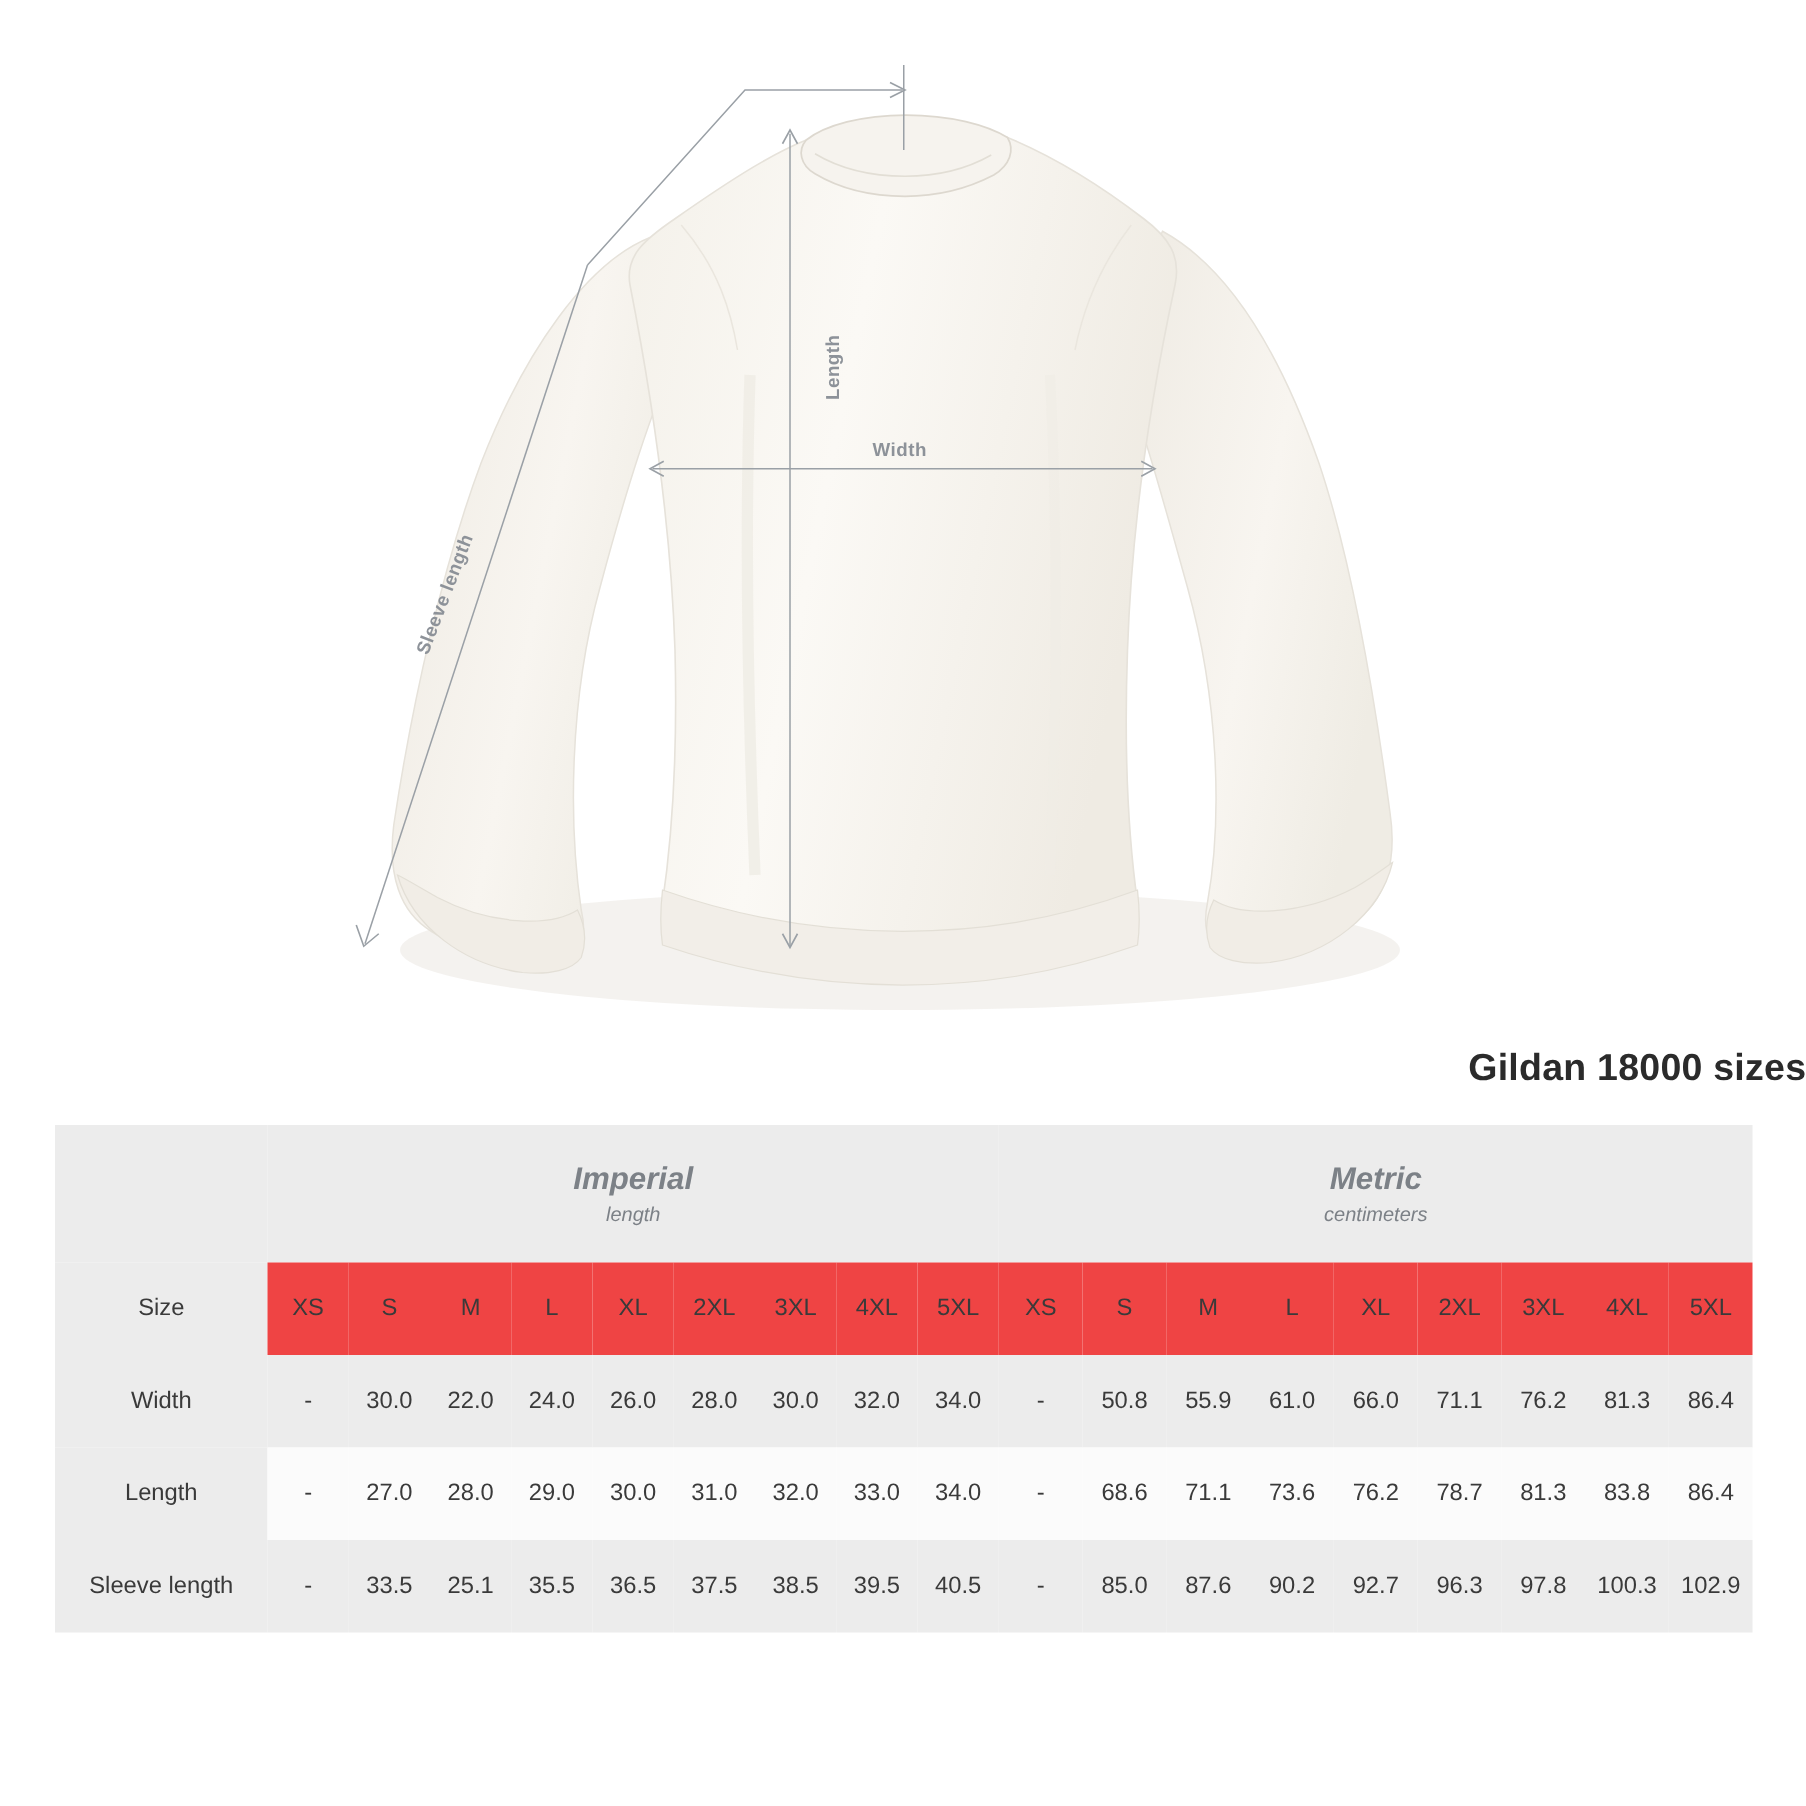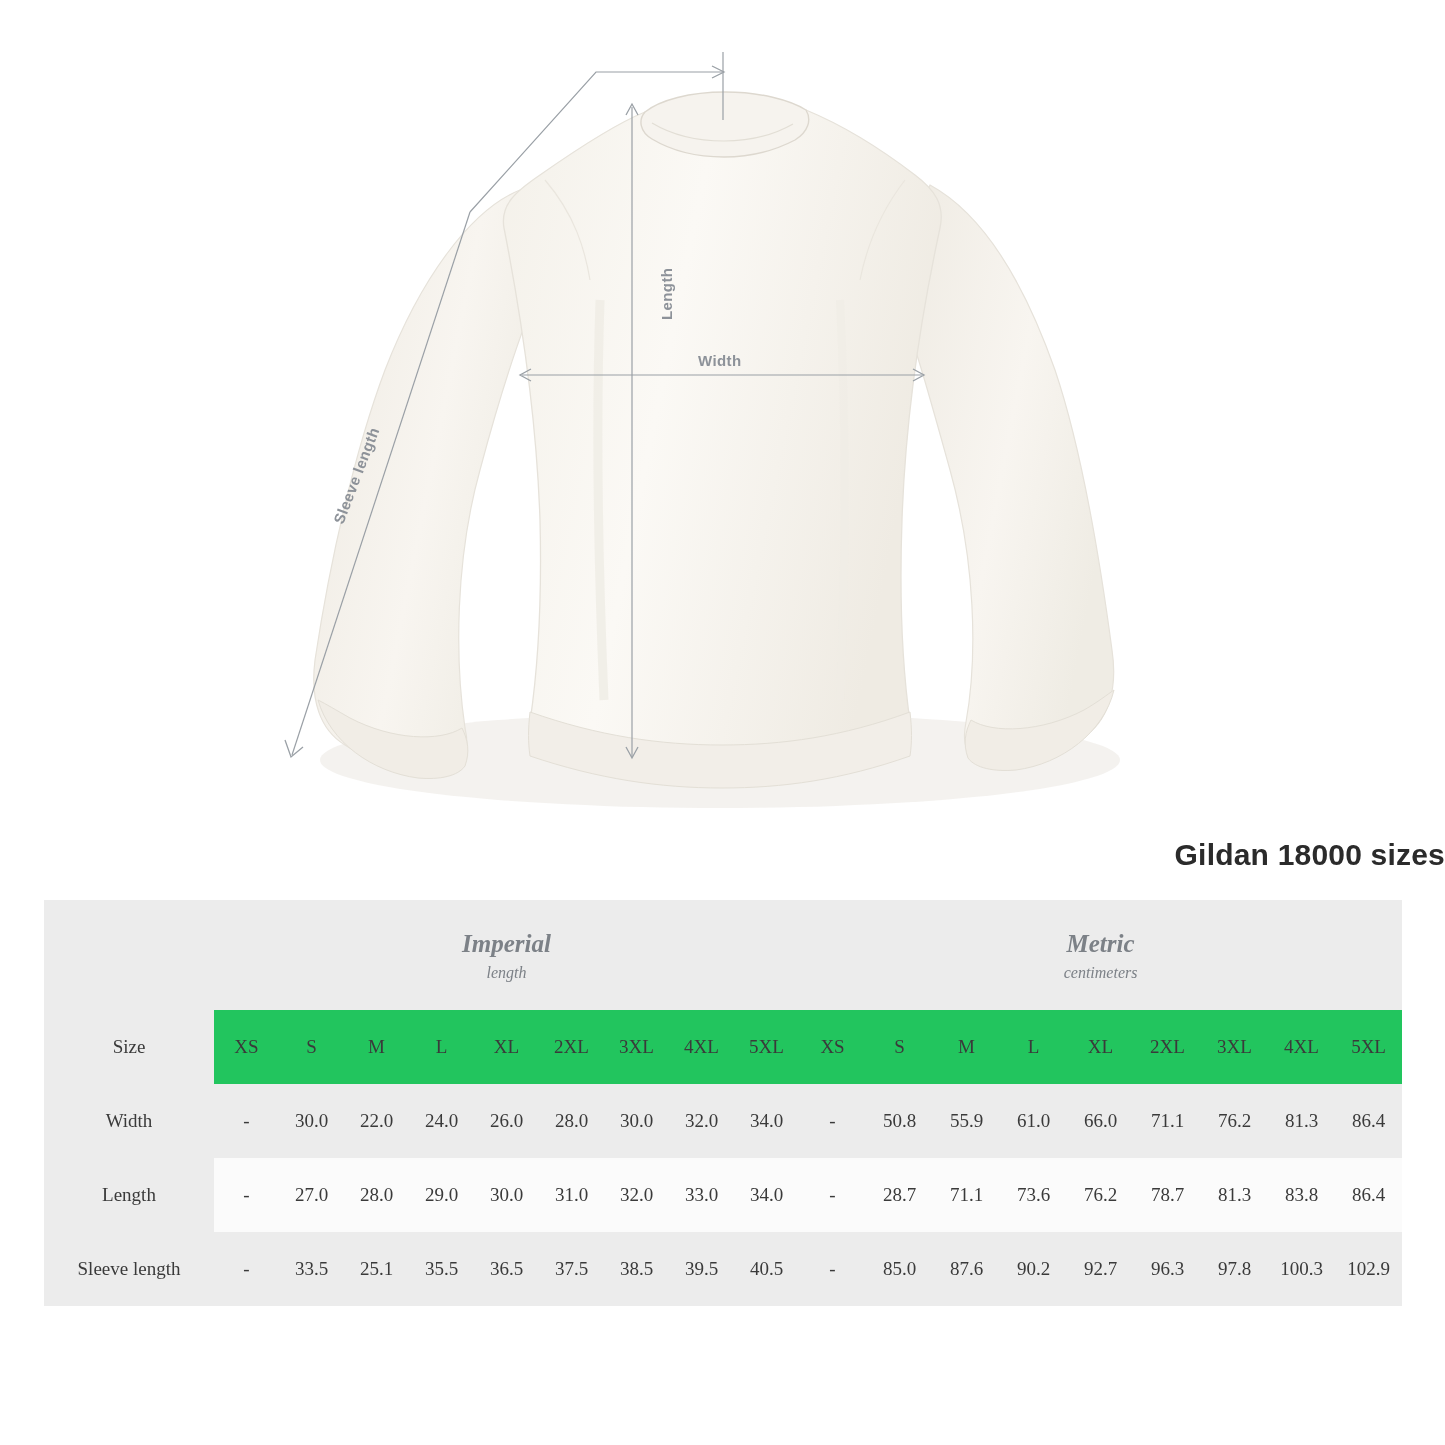--- a/index.html
+++ b/index.html
@@ -65,21 +65,20 @@
     font-size: 16.5px;
     font-style: italic;
     color: #5d6066;
     margin-top: 16px;
   }
 
   
   .table-wrap {
     margin-top: 28px;
     padding: 0 44px;
-    font-family: Liberation Serif, serif;
   }
   table.size-table {
     width: 1357px;
     border-collapse: collapse;
     table-layout: fixed;
   }
   table.size-table td, table.size-table th {
     border: 0;
     text-align: center;
     font-size: 19px;
@@ -116,21 +115,21 @@
     font-weight: bold;
     font-size: 19px;
     color: #3a3a3a;
   }
   
   tr.shaded td { background: #ececec; }
   tr.plain td { background: #fbfbfb; }
   tr.plain td.label-col, tr.shaded td.label-col { }
   td.label-col { background: #ececec !important; }
   tr.header-row td { background: #ececec; }
-  tr.header-row td.data-cell { background: #22c55e; }
+  tr.header-row td.data-cell { background: #ef4444; }
   tr.shaded td.data-cell { background: #ececec; }
   tr.plain td.data-cell { background: #fbfbfb; }
 </style>
 </head>
 <body>
 
 <div class="page">
 
   <div class="illustration">
     <svg class="garment-svg" width="1445" height="830" viewBox="0 0 1445 830">
@@ -288,21 +287,21 @@
           <td class="data-cell">-</td>
           <td class="data-cell">27.0</td>
           <td class="data-cell">28.0</td>
           <td class="data-cell">29.0</td>
           <td class="data-cell">30.0</td>
           <td class="data-cell">31.0</td>
           <td class="data-cell">32.0</td>
           <td class="data-cell">33.0</td>
           <td class="data-cell">34.0</td>
           <td class="data-cell">-</td>
-          <td class="data-cell">28.7</td>
+          <td class="data-cell">68.6</td>
           <td class="data-cell">71.1</td>
           <td class="data-cell">73.6</td>
           <td class="data-cell">76.2</td>
           <td class="data-cell">78.7</td>
           <td class="data-cell">81.3</td>
           <td class="data-cell">83.8</td>
           <td class="data-cell">86.4</td>
         </tr>
 
         <tr class="shaded">

